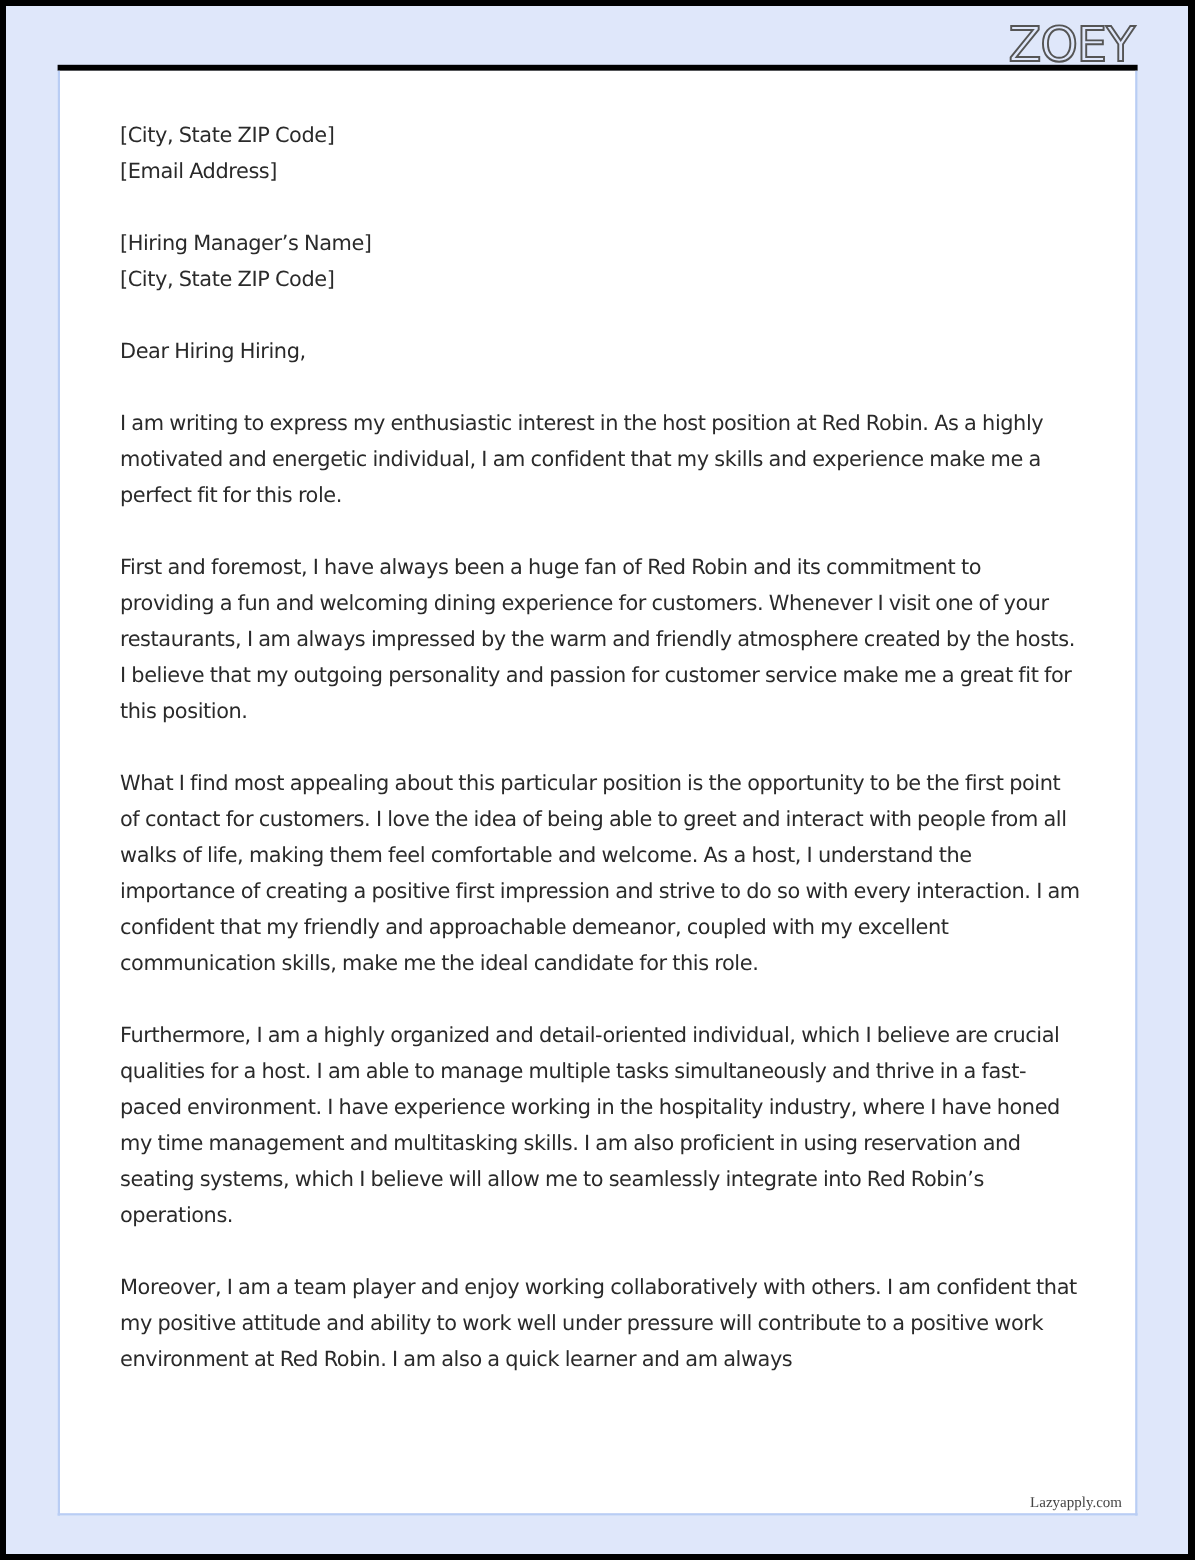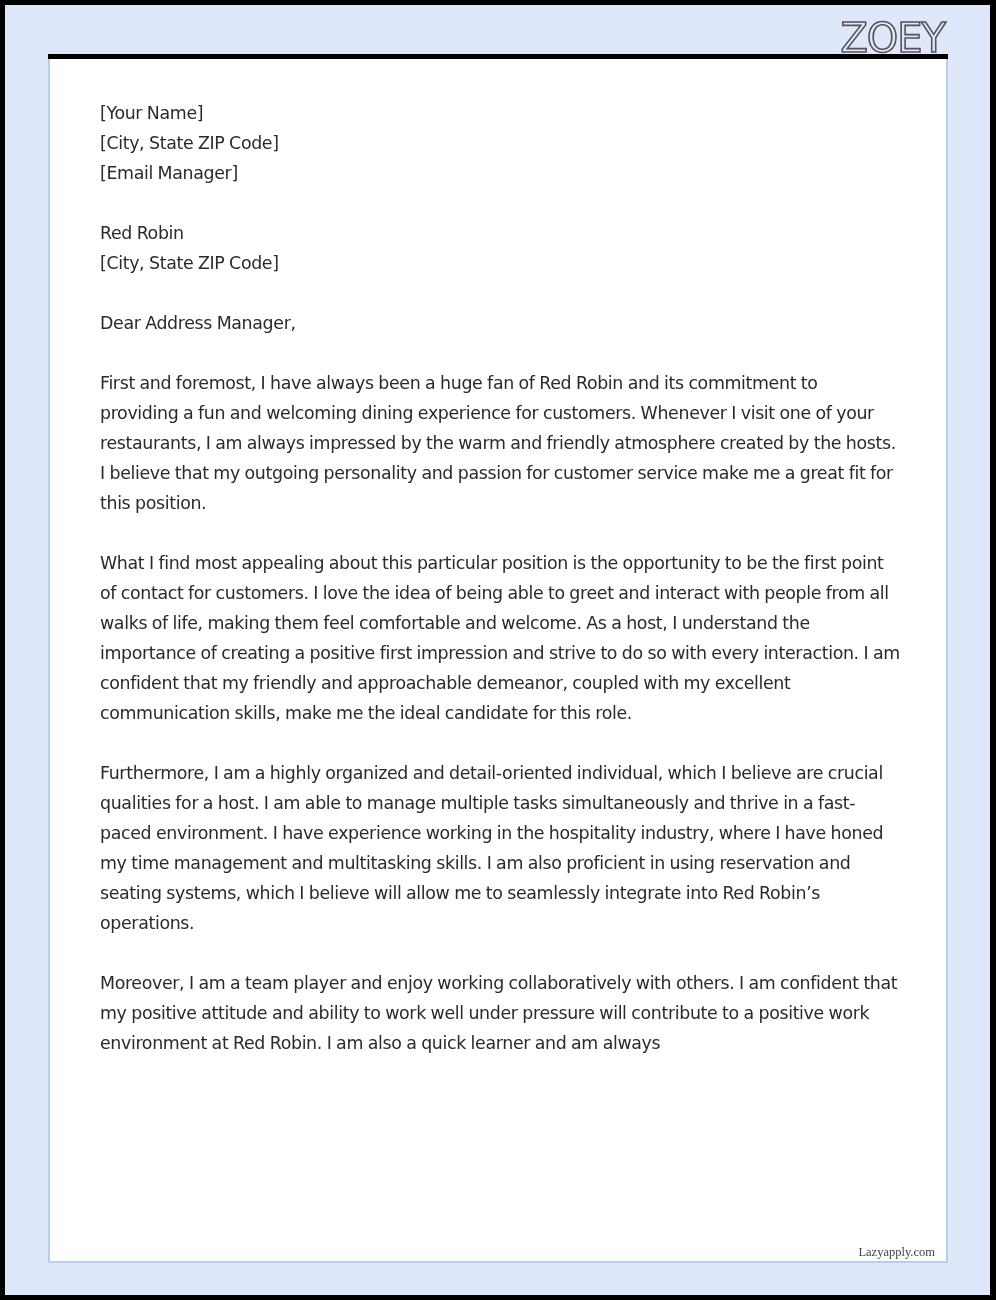--- a/index.html
+++ b/index.html
@@ -45,29 +45,29 @@
 </head>
 <body>
 
 <div class="frame">
   <div class="logo">ZOEY</div>
   <div class="topbar"></div>
   <div class="paper"></div>
 
   <div class="letter">
     <p>
-      <span class="line">[Your Name]</span>
       <span class="line">[City, State ZIP Code]</span>
-      <span class="line">[Email Manager]</span>
+      <span class="line">[Email Address]</span>
     </p>
     <p>
-      <span class="line">Red Robin</span>
+      <span class="line">[Hiring Manager’s Name]</span>
       <span class="line">[City, State ZIP Code]</span>
     </p>
-    <p>Dear Address Manager,</p>
+    <p>Dear Hiring Hiring,</p>
+    <p>I am writing to express my enthusiastic interest in the host position at Red Robin. As a highly motivated and energetic individual, I am confident that my skills and experience make me a perfect fit for this role.</p>
     <p>First and foremost, I have always been a huge fan of Red Robin and its commitment to providing a fun and welcoming dining experience for customers. Whenever I visit one of your restaurants, I am always impressed by the warm and friendly atmosphere created by the hosts. I believe that my outgoing personality and passion for customer service make me a great fit for this position.</p>
     <p>What I find most appealing about this particular position is the opportunity to be the first point of contact for customers. I love the idea of being able to greet and interact with people from all walks of life, making them feel comfortable and welcome. As a host, I understand the importance of creating a positive first impression and strive to do so with every interaction. I am confident that my friendly and approachable demeanor, coupled with my excellent communication skills, make me the ideal candidate for this role.</p>
     <p>Furthermore, I am a highly organized and detail-oriented individual, which I believe are crucial qualities for a host. I am able to manage multiple tasks simultaneously and thrive in a fast-paced environment. I have experience working in the hospitality industry, where I have honed my time management and multitasking skills. I am also proficient in using reservation and seating systems, which I believe will allow me to seamlessly integrate into Red Robin’s operations.</p>
     <p>Moreover, I am a team player and enjoy working collaboratively with others. I am confident that my positive attitude and ability to work well under pressure will contribute to a positive work environment at Red Robin. I am also a quick learner and am always</p>
   </div>
 
   <div class="watermark">Lazyapply.com</div>
 </div>
 
 </body></html>

